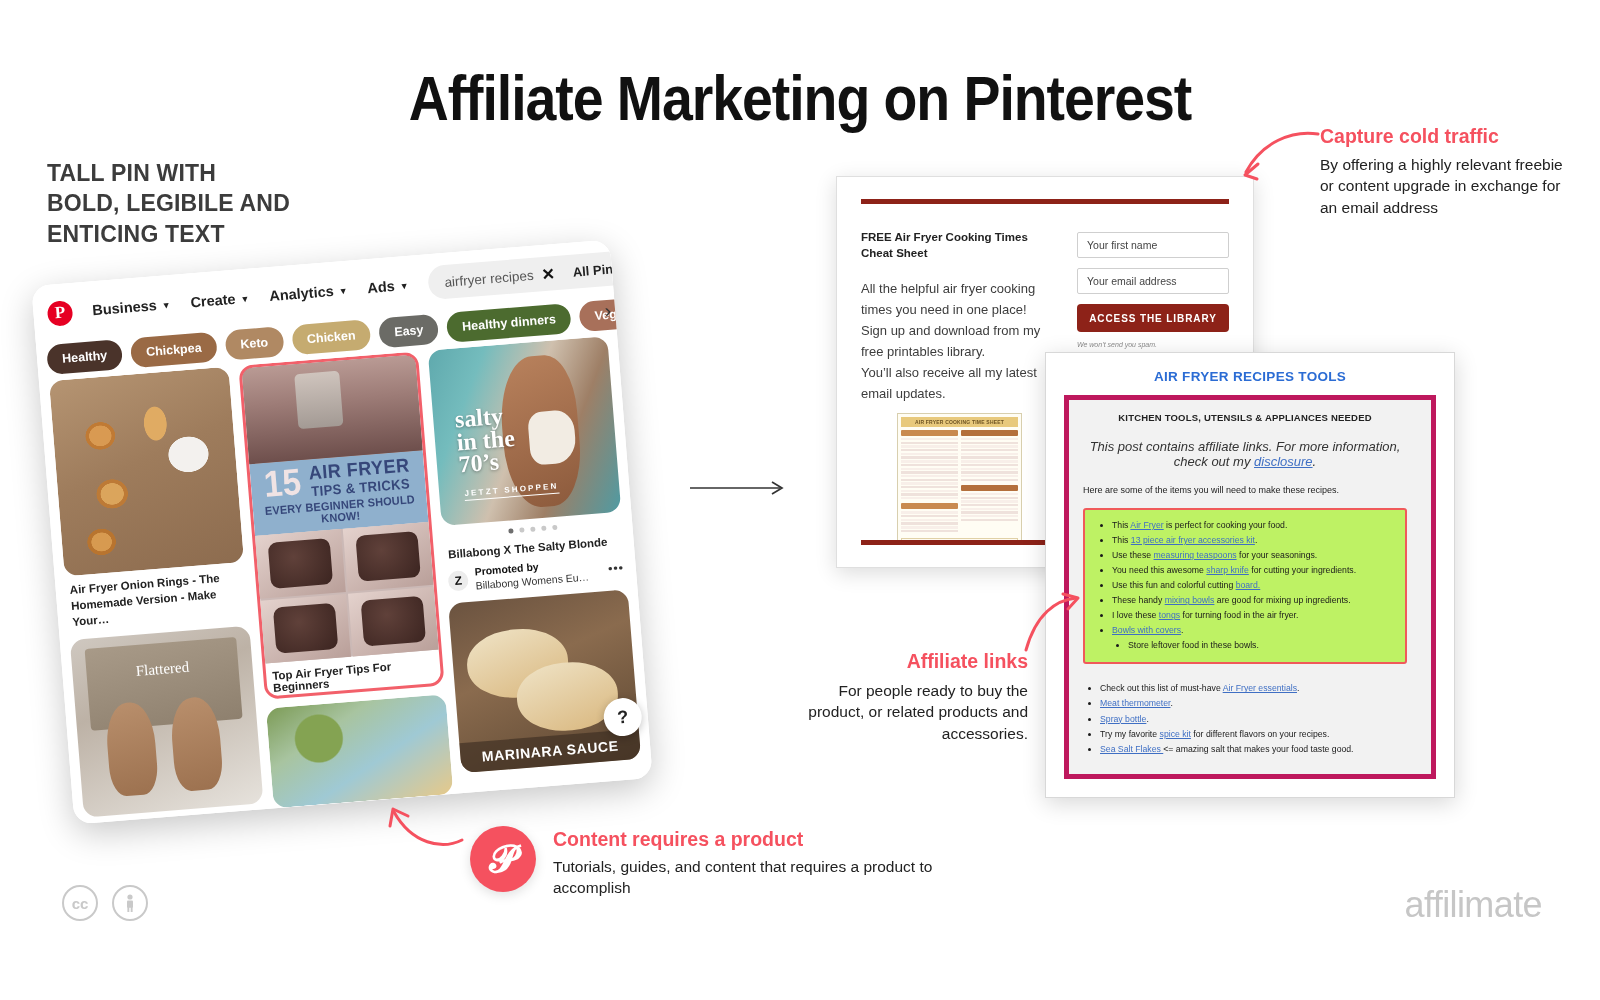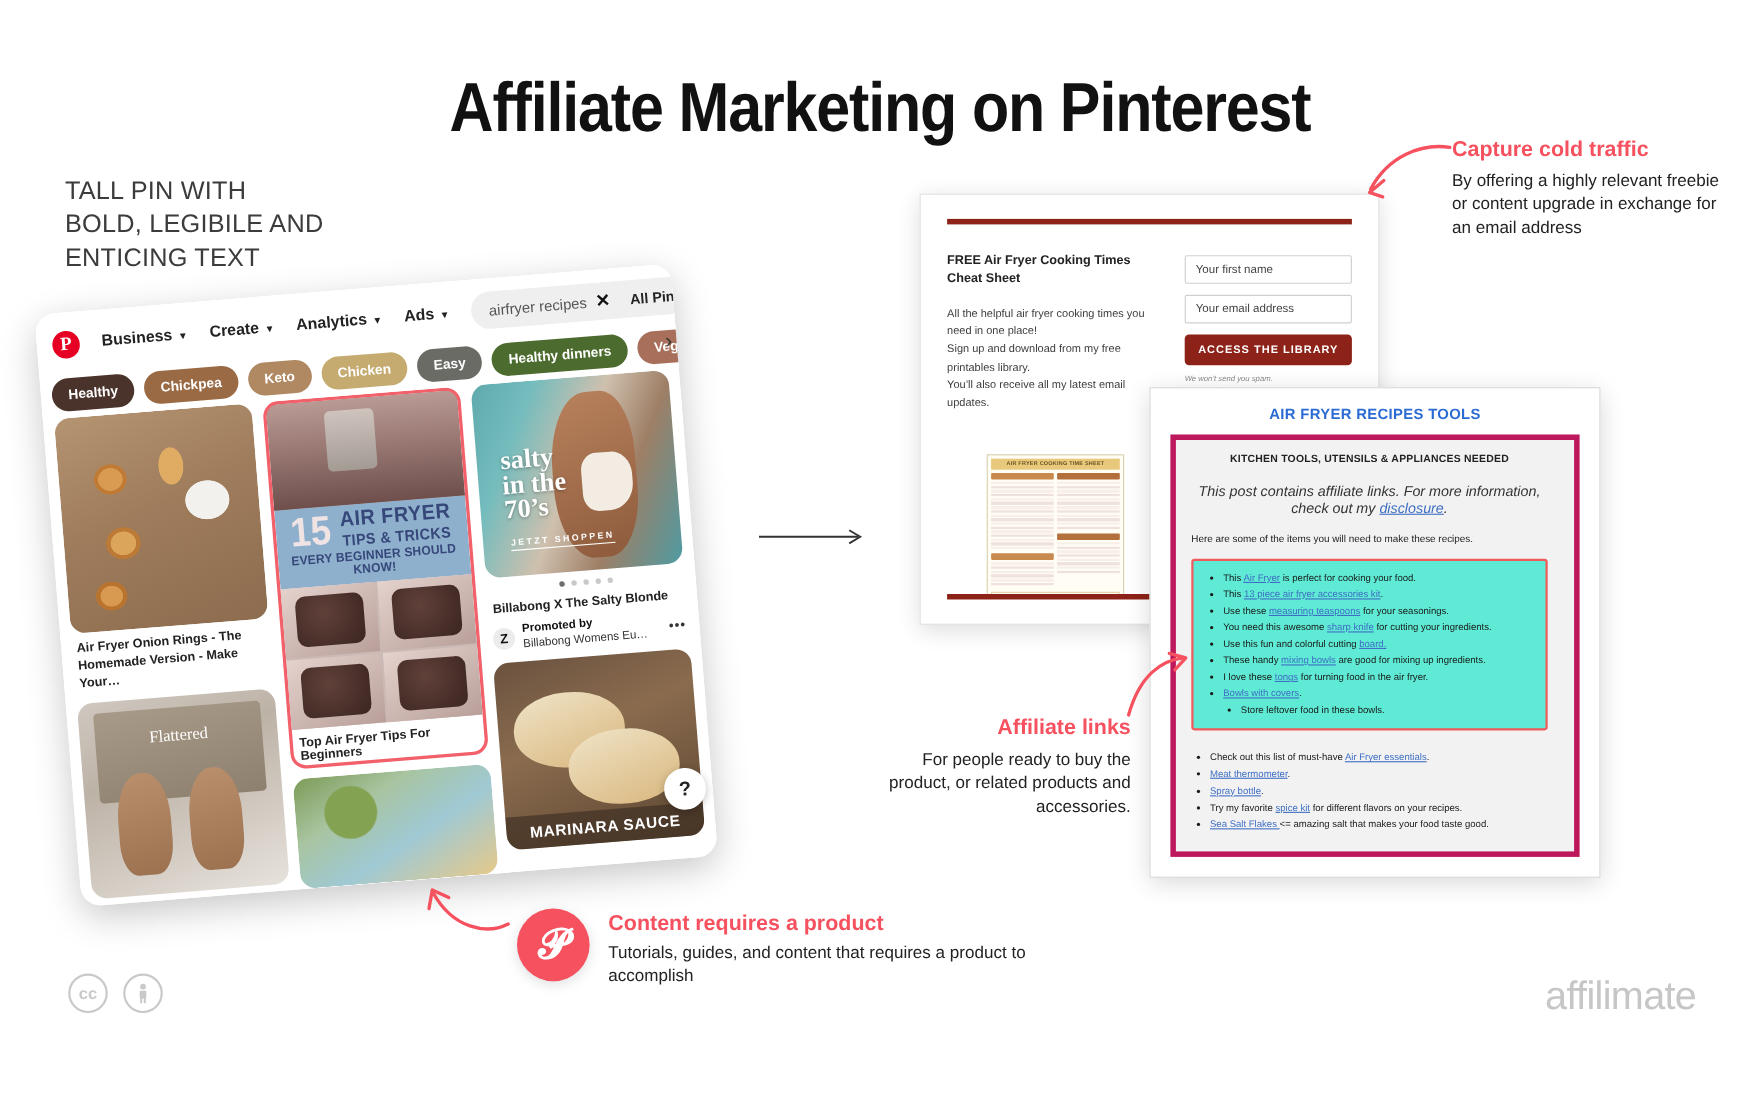--- a/index.html
+++ b/index.html
@@ -24,25 +24,24 @@
     letter-spacing: -1.2px;
     transform: scaleX(0.88);
     color: #111;
   }
 
   
   #left-heading {
     position: absolute;
     left: 47px; top: 158px;
     font-size: 23px;
-    font-weight: normal;
+    font-weight: bold;
     line-height: 1.32;
     color: #3c3c3c;
     letter-spacing: .2px;
-    margin-left: 12px;
   }
 
   
   #pinterest-window {
     position: absolute;
     left: 52px; top: 262px;
     width: 580px; height: 540px;
     transform: rotate(-4.6deg);
     transform-origin: 50% 50%;
   }
@@ -287,21 +286,21 @@
     width: 418px; height: 392px;
     background: #fff;
     border: 1px solid #dfdfdf;
     box-shadow: 0 5px 20px rgba(0,0,0,.14);
   }
   .optin-rule-top { height: 5px; background: #8d2218; margin: 22px 24px 0 24px; }
   .optin-rule-bot { position:absolute; left:24px; right:24px; bottom: 22px; height: 5px; background:#8d2218; }
   .optin-body { display: flex; padding: 26px 24px 0 24px; gap: 20px; }
   .optin-left { width: 196px; }
   .optin-h { font-size: 11.5px; font-weight: bold; color: #222; line-height: 1.35; }
-  .optin-p { margin-top: 17px; font-size: 10px; color: #3d3d3d; line-height: 1.62; }
+  .optin-p { margin-top: 17px; font-size: 13px; color: #3d3d3d; line-height: 1.62; }
   .optin-right { flex: 1; padding-top: 2px; }
   .field {
     height: 26px; border: 1px solid #cfcfcf; border-radius: 2px;
     display: flex; align-items: center; padding: 0 9px;
     font-size: 10.5px; color: #444; margin-bottom: 10px; background:#fff;
   }
   .cta {
     height: 28px; border-radius: 4px; background: #8d2218;
     color: #fff; font-size: 10px; font-weight: bold; letter-spacing: .9px;
     display:flex; align-items:center; justify-content:center; margin-top: 4px;
@@ -346,21 +345,21 @@
     text-align: center; font-weight: bold; font-size: 9.5px; color: #222;
     letter-spacing: .2px;
   }
   .tools-disc {
     text-align: center; font-style: italic; font-size: 13px; color: #333;
     margin-top: 16px;
   }
   .tools-intro { font-size: 9px; color: #222; margin-top: 16px; }
   a.lnk { color: #3f6fc4; text-decoration: underline; }
   .pinkbox {
-    border: 2px solid #f05a5a; background: #5eead4;
+    border: 2px solid #f05a5a; background: #bef264;
     border-radius: 3px; padding: 8px 10px 9px 10px;
     margin-top: 13px;
   }
   ul.bul { list-style: disc; padding-left: 17px; }
   ul.bul > li { font-size: 8.7px; color: #1a1a1a; line-height: 1.73; }
   ul.bul ul { list-style: disc; padding-left: 16px; }
   ul.bul ul > li { font-size: 8.7px; }
   .afterbox { margin-top: 17px; }
 
   

